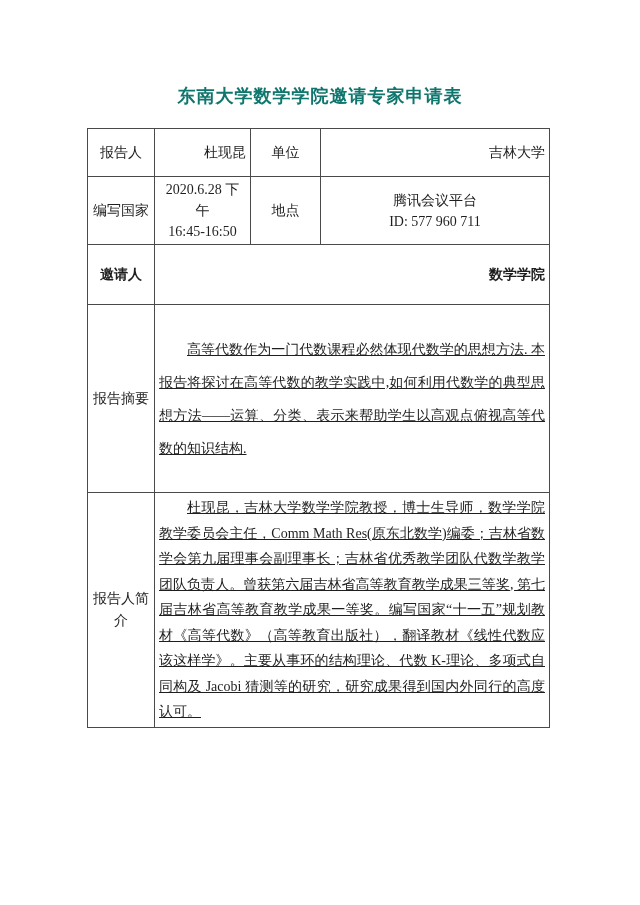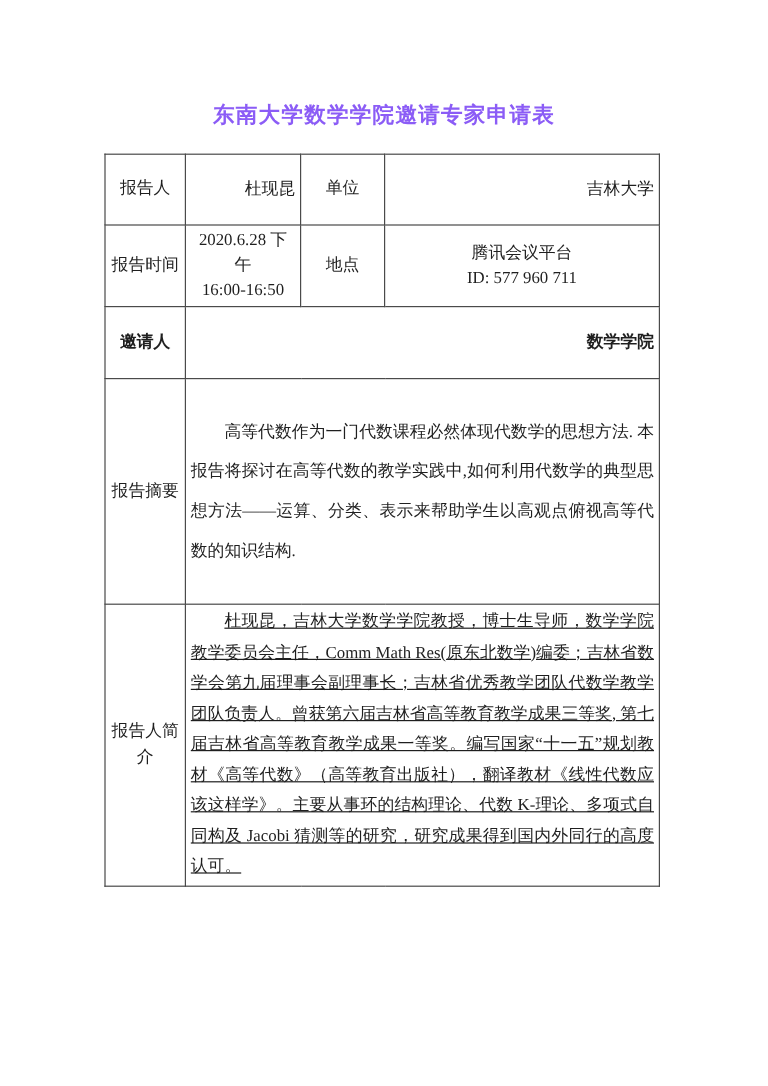--- a/index.html
+++ b/index.html
@@ -17,21 +17,21 @@
   .doc-title {
     position: absolute;
     top: 84px;
     left: 0;
     width: 640px;
     text-align: center;
     font-family: "Liberation Sans", "DejaVu Sans", sans-serif;
     font-weight: bold;
     font-size: 18px;
     letter-spacing: 1px;
-    color: #8b5cf6;
+    color: #0f766e;
   }
   table.form {
     position: absolute;
     left: 87px;
     top: 128px;
     width: 462px;
     border-collapse: collapse;
     table-layout: fixed;
     font-size: 14px;
     color: #1f1f1f;
@@ -57,26 +57,27 @@
   }
   td.para-cell {
     padding: 6px 12px;
   }
   .para {
     text-align: justify;
     text-indent: 2em;
   }
   .para-abstract {
     line-height: 33px;
+    text-decoration: underline;
   }
   .para-bio {
     line-height: 25.5px;
     text-decoration: underline;
   }
-  .r1 { height: 59px; }
+  .r1 { height: 48px; }
   .r2 { height: 63px; }
   .r3 { height: 63px; }
   .r4 { height: 60px; font-weight: bold; }
   .r5 { height: 188px; }
   .r6 { height: 227px; }
 </style>
 </head>
 <body>
 
 <div class="doc-title">东南大学数学学院邀请专家申请表</div>
@@ -92,24 +93,24 @@
   <tbody>
       <tr class="r1">
     <td class="label-cell">报告人</td>
     <td class="center-cell">杜现昆</td>
     <td class="label-cell">单位</td>
     <td class="center-cell">吉林大学</td>
   </tr>
 
 
   <tr class="r3">
-    <td class="label-cell">报告时间</td>
+    <td class="label-cell">编写国家</td>
     <td class="two-line">
       <div>2020.6.28 下午</div>
-      <div>16:00-16:50</div>
+      <div>16:45-16:50</div>
     </td>
     <td class="label-cell">地点</td>
     <td class="two-line">
       <div>腾讯会议平台</div>
       <div>ID: 577 960 711</div>
     </td>
   </tr>
 
   <tr class="r4">
     <td class="label-cell">邀请人</td>

